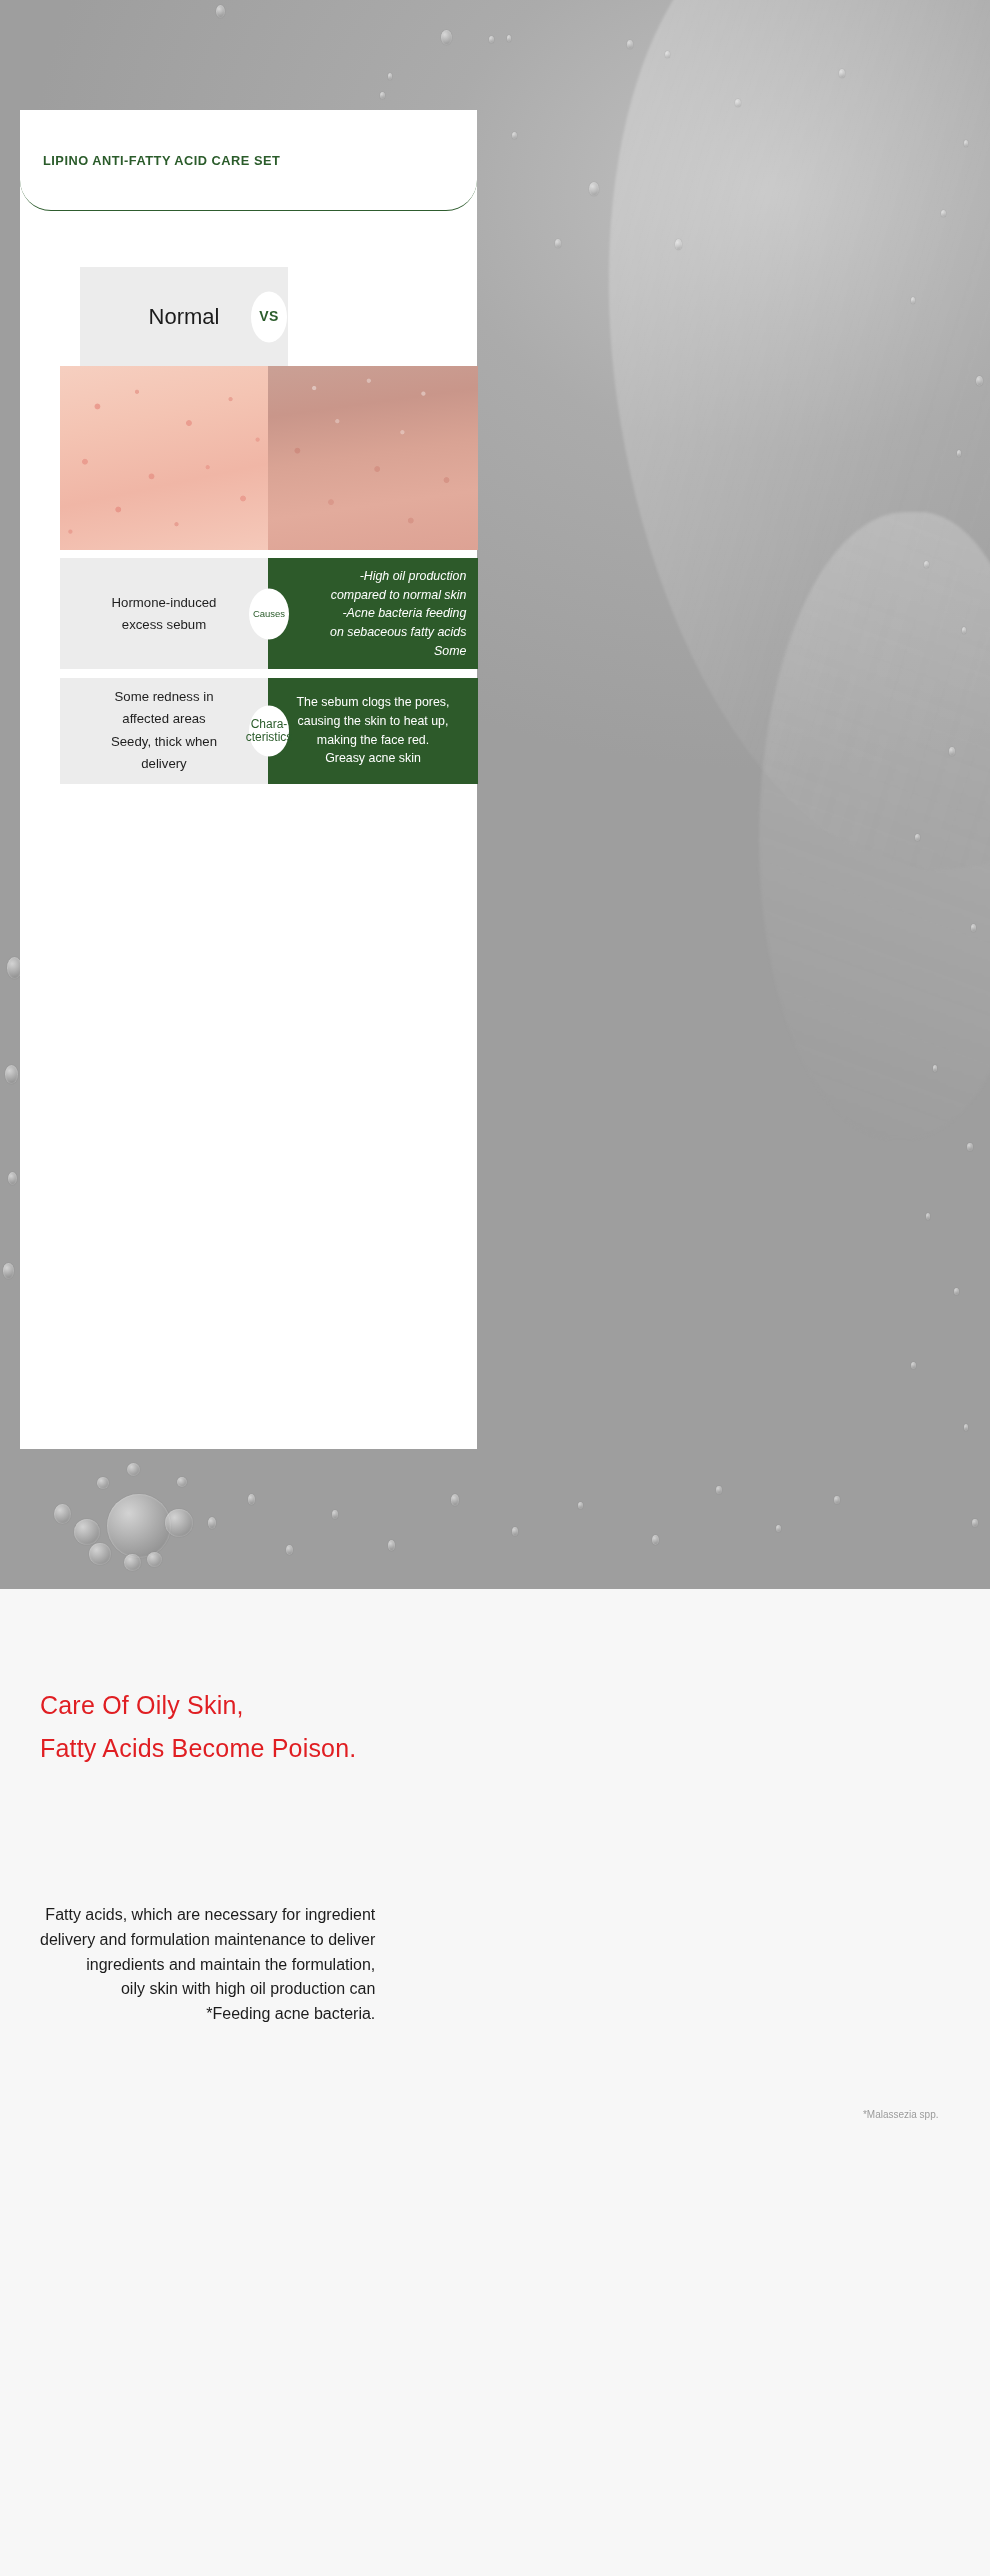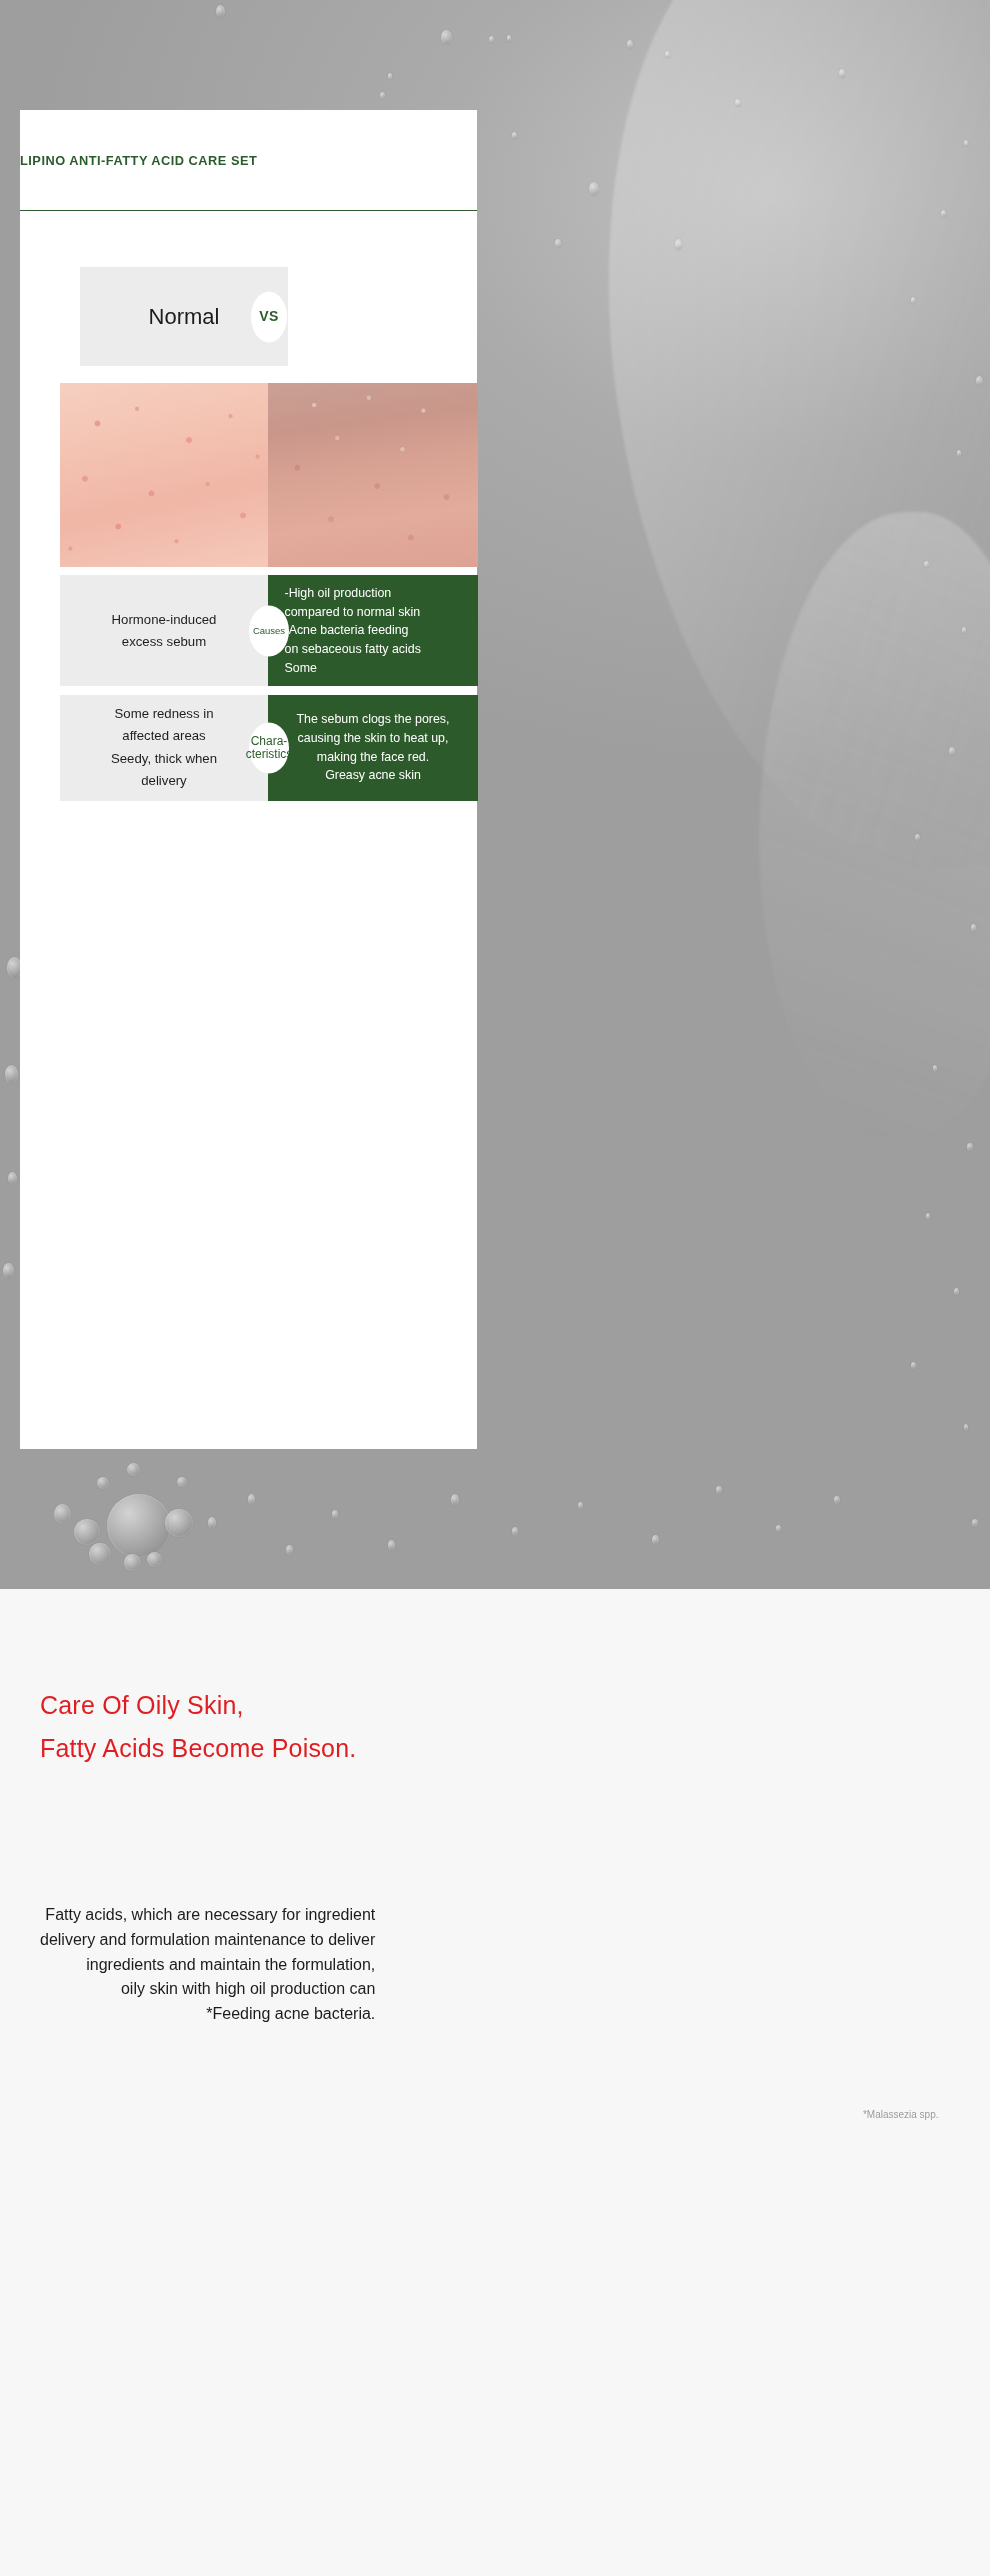--- a/index.html
+++ b/index.html
@@ -50,36 +50,38 @@
     position: absolute;
     left: 20px; top: 110px;
     width: 457px; height: 1339px;
     background: #ffffff;
   }
   .card-head {
     height: 101px;
     border-bottom: 0.8px solid #2e5c2e;
     display: flex;
     align-items: center;
+    padding-left: 23px;
+    border-radius: 31px;
   }
   .card-title {
     color: #2b5c2b;
     font-size: 12.8px;
     font-weight: bold;
     letter-spacing: 0.5px;
   }
 
   
   .cmp { position: absolute; left: 40px; top: 157px; width: 418px; }
   .cmp-row { display: flex; position: relative; margin-bottom: 8.3px; }
   .col-l { width: 208px; background: #ececec; }
   .col-r { width: 210px; background: #2d5a2a; }
 
   
-  .hrow { height: 99px; margin-bottom: 17px; padding-left: 20px; }
+  .hrow { height: 99px; margin-bottom: 0; padding-left: 20px; }
   .hrow .col-l, .hrow .col-r {
     display: flex; align-items: center; justify-content: center;
   }
   .h-normal { font-size: 22px; color: #1c1c1c; font-weight: 300; }
   .h-oily   { font-size: 22px; color: #ffffff; font-weight: 300; padding-left: 21.5px; }
 
   
   .prow { height: 184px; margin-bottom: 8.3px; }
   .photo { width: 208px; height: 184px; overflow: hidden; position: relative; }
   .photo-r { width: 210px; }
@@ -120,21 +122,21 @@
   .trow .col-l, .trow .col-r {
     display: flex; flex-direction: column;
     align-items: center; justify-content: center;
     text-align: center;
   }
   .trow .col-l { color: #1e1e1e; font-size: 13.2px; line-height: 1.68; font-weight: 300; padding: 0 25px; }
   .trow .col-r { color: #ffffff; font-size: 12.4px; line-height: 1.5; font-weight: 300; padding: 0 11.6px; }
   .r-causes { height: 111px; }
   .r-where  { height: 72px; }
   .r-chars  { height: 106px; }
-  .r-causes .col-r { align-items: flex-start; text-align: left; padding-left: 16.5px; }
+  .r-causes .col-r { align-items: flex-end; text-align: left; padding-left: 16.5px; font-style: italic; }
   .cline { display: block; }
 
   
   .badge {
     position: absolute;
     left: 50%; top: 50%;
     transform: translate(-50%, -50%);
     width: 40px; height: 51px;
     border-radius: 50%;
     background: #ffffff;

